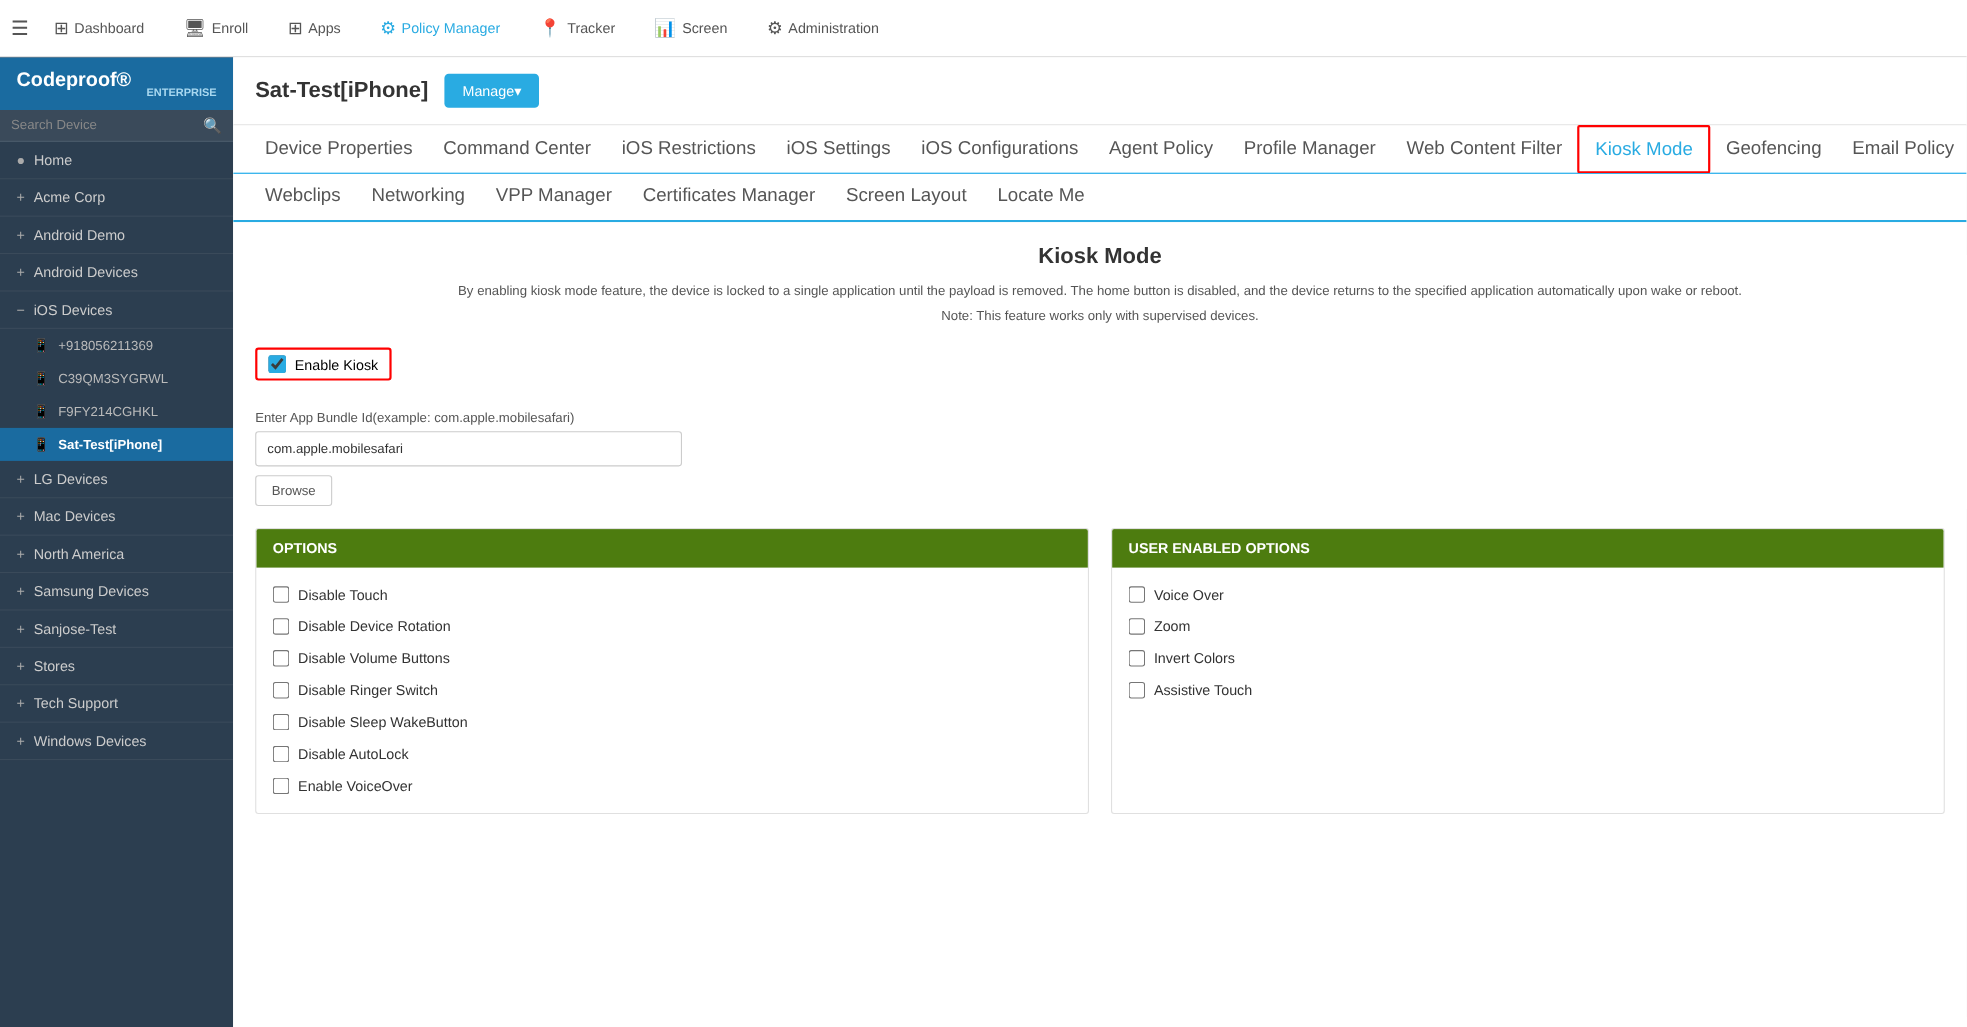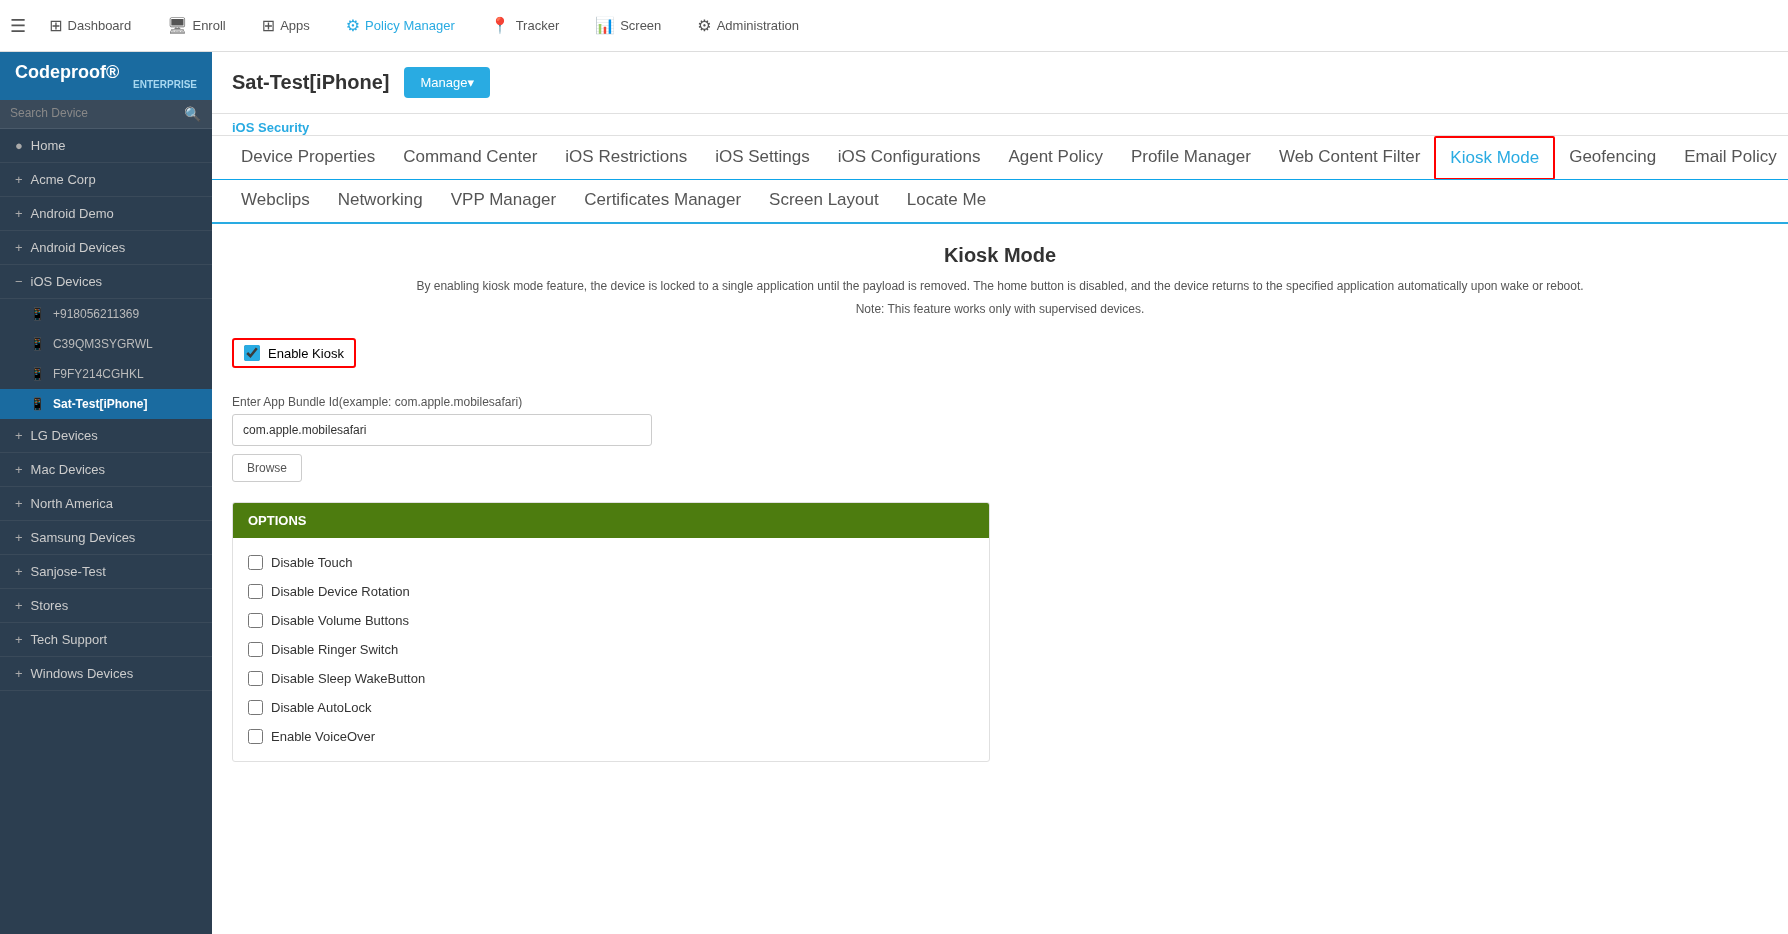--- a/index.html
+++ b/index.html
@@ -229,21 +229,21 @@
       height: 16px;
       accent-color: #29abe2;
     }
 
     .app-bundle-label {
       font-size: 12px;
       color: #555;
       margin-bottom: 5px;
     }
     .app-bundle-input {
-      width: 420px;
+      width: 388px;
       padding: 8px 10px;
       border: 1px solid #ccc;
       border-radius: 3px;
       font-size: 12px;
       color: #333;
       margin-bottom: 8px;
     }
     .browse-btn {
       padding: 6px 14px;
       background: #fff;
@@ -410,21 +410,20 @@
   </div>
 
   <div class="content-area">
 
     <div class="device-header">
       <span class="device-title">Sat-Test[iPhone]</span>
       <button class="manage-btn">Manage▾</button>
     </div>
 
     <div class="tabs-container">
-      <div class="tab-section-label">iOS Security</div>
       <div class="tabs-row">
         <div class="tab-item">Device Properties</div>
         <div class="tab-item">Command Center</div>
         <div class="tab-item">iOS Restrictions</div>
         <div class="tab-item">iOS Settings</div>
         <div class="tab-item">iOS Configurations</div>
         <div class="tab-item">Agent Policy</div>
         <div class="tab-item">Profile Manager</div>
         <div class="tab-item">Web Content Filter</div>
         <div class="tab-item highlighted">Kiosk Mode</div>
@@ -489,16 +488,37 @@
               <input type="checkbox" style="">
               <span>Disable AutoLock</span>
             </div>
             <div class="option-row">
               <input type="checkbox" style="">
               <span>Enable VoiceOver</span>
             </div>
           </div>
         </div>
 
+        <div class="options-panel">
+          <div class="options-panel-header">USER ENABLED OPTIONS</div>
+          <div class="options-panel-body">
+            <div class="option-row">
+              <input type="checkbox" style="">
+              <span>Voice Over</span>
+            </div>
+            <div class="option-row">
+              <input type="checkbox" style="">
+              <span>Zoom</span>
+            </div>
+            <div class="option-row">
+              <input type="checkbox" style="">
+              <span>Invert Colors</span>
+            </div>
+            <div class="option-row">
+              <input type="checkbox" style="">
+              <span>Assistive Touch</span>
+            </div>
+          </div>
+        </div>
       </div>
     </div>
   </div>
 </div>
 
 </body></html>

